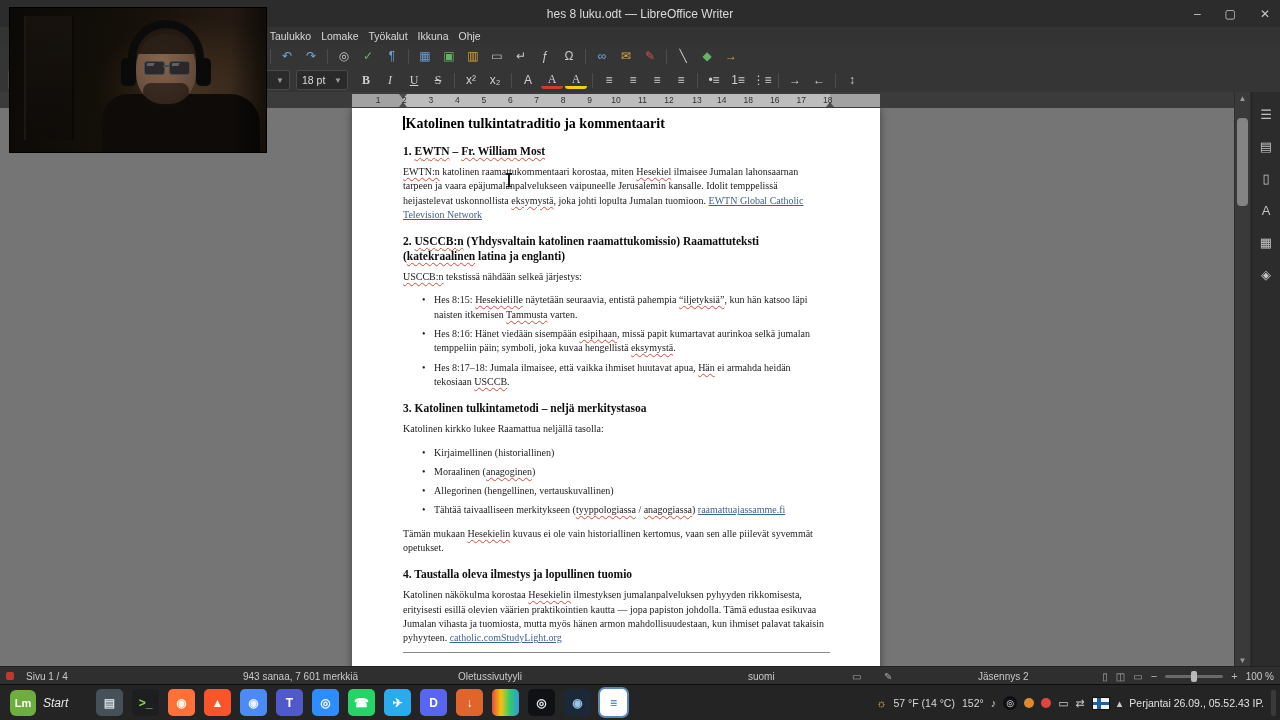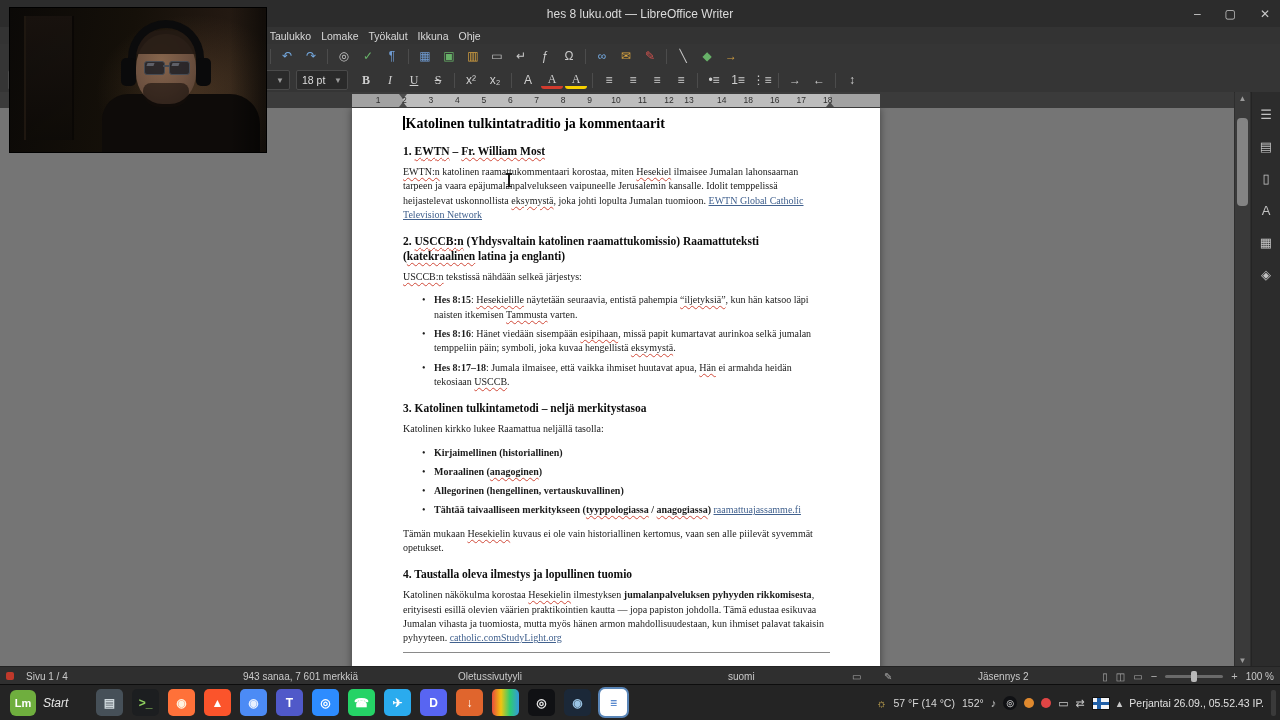--- a/index.html
+++ b/index.html
@@ -49,21 +49,21 @@
   .page{position:absolute;left:352px;top:0;width:528px;height:760px;background:#fff;
         box-shadow:0 0 8px rgba(0,0,0,.45);box-sizing:border-box;padding:8px 50px 0 51px;
         font-family:"Liberation Serif",serif;color:#1b1b1b;}
   .doctitle{font-size:14px;font-weight:bold;color:#000;margin:0 0 8px 0;}
   .caret{display:inline-block;width:1.5px;height:14px;background:#000;margin-right:1px;vertical-align:-2px;}
   .dh{font-weight:bold;font-size:11.5px;line-height:15px;margin:12px 0 6px 0;color:#0d0d0d;}
   .page p{font-size:10px;line-height:14.3px;margin:0 0 9px 0;}
   .page ul{list-style:none;margin:0 0 9px 0;padding:0;}
   .page li{position:relative;font-size:10px;line-height:14.3px;padding-left:31px;margin:0 0 5px 0;}
   .page li::before{content:"•";position:absolute;left:19px;top:0;}
-  .b{font-weight:bold;}
+  .b{font-weight:normal;}
   .lnk{color:#41618e;text-decoration:underline;}
   .sp{text-decoration-line:underline;text-decoration-style:wavy;text-decoration-color:#d04a3a;
       text-decoration-thickness:1px;text-underline-offset:2px;}
   .page hr{border:none;border-top:1px solid #8a8a8a;margin:4px 0 0 0;}
   .ibeam{position:absolute;left:508px;top:66px;width:2px;height:12px;background:#1d1d1d;}
   .ibeam::before,.ibeam::after{content:"";position:absolute;left:-2px;width:6px;height:1.5px;background:#1d1d1d;}
   .ibeam::before{top:-1px;} .ibeam::after{bottom:-1px;}
   
   .vscroll{position:absolute;right:30px;top:92px;width:15px;height:574px;background:#3a3a3a;}
   .vscroll .arr{position:absolute;left:0;width:15px;height:12px;color:#9a9a9a;font-size:8px;
@@ -248,21 +248,21 @@
         <span class="rmark" style="left: 78.9px;">3</span>
         <span class="rmark" style="left: 105.35px;">4</span>
         <span class="rmark" style="left: 131.8px;">5</span>
         <span class="rmark" style="left: 158.25px;">6</span>
         <span class="rmark" style="left: 184.7px;">7</span>
         <span class="rmark" style="left: 211.15px;">8</span>
         <span class="rmark" style="left: 237.6px;">9</span>
         <span class="rmark" style="left: 264.05px;">10</span>
         <span class="rmark" style="left: 290.5px;">11</span>
         <span class="rmark" style="left: 316.95px;">12</span>
-        <span class="rmark" style="left: 337px;">13</span>
+        <span class="rmark" style="left: 345px;">13</span>
         <span class="rmark" style="left: 369.85px;">14</span>
         <span class="rmark" style="left: 396.3px;">18</span>
         <span class="rmark" style="left: 422.75px;">16</span>
         <span class="rmark" style="left: 449.2px;">17</span>
         <span class="rmark" style="left: 475.65px;">18</span>
       </div>
   </div>
 
   <div class="docarea">
     <div class="page">
@@ -305,21 +305,21 @@
       <span class="tbico">A</span>
       <span class="tbico">▦</span>
       <span class="tbico">◈</span>
     </div>
 
   <div class="statusbar">
     <div class="redind"></div>
     <div class="abs" style="left:26px;">Sivu 1 / 4</div>
     <div class="abs" style="left:243px;">943 sanaa, 7 601 merkkiä</div>
     <div class="abs" style="left:458px;">Oletussivutyyli</div>
-    <div class="abs" style="left:728px;">suomi</div>
+    <div class="abs" style="left:748px;">suomi</div>
     <div class="abs" style="left:852px;">
         <span class="sbico">▭</span>
       </div>
     <div class="abs" style="left:884px;">
         <span class="sbico">✎</span>
       </div>
     <div class="abs" style="left:978px;">Jäsennys 2</div>
     <div class="sbright">
       <span class="viewico">▯</span>
       <span class="viewico">◫</span>

